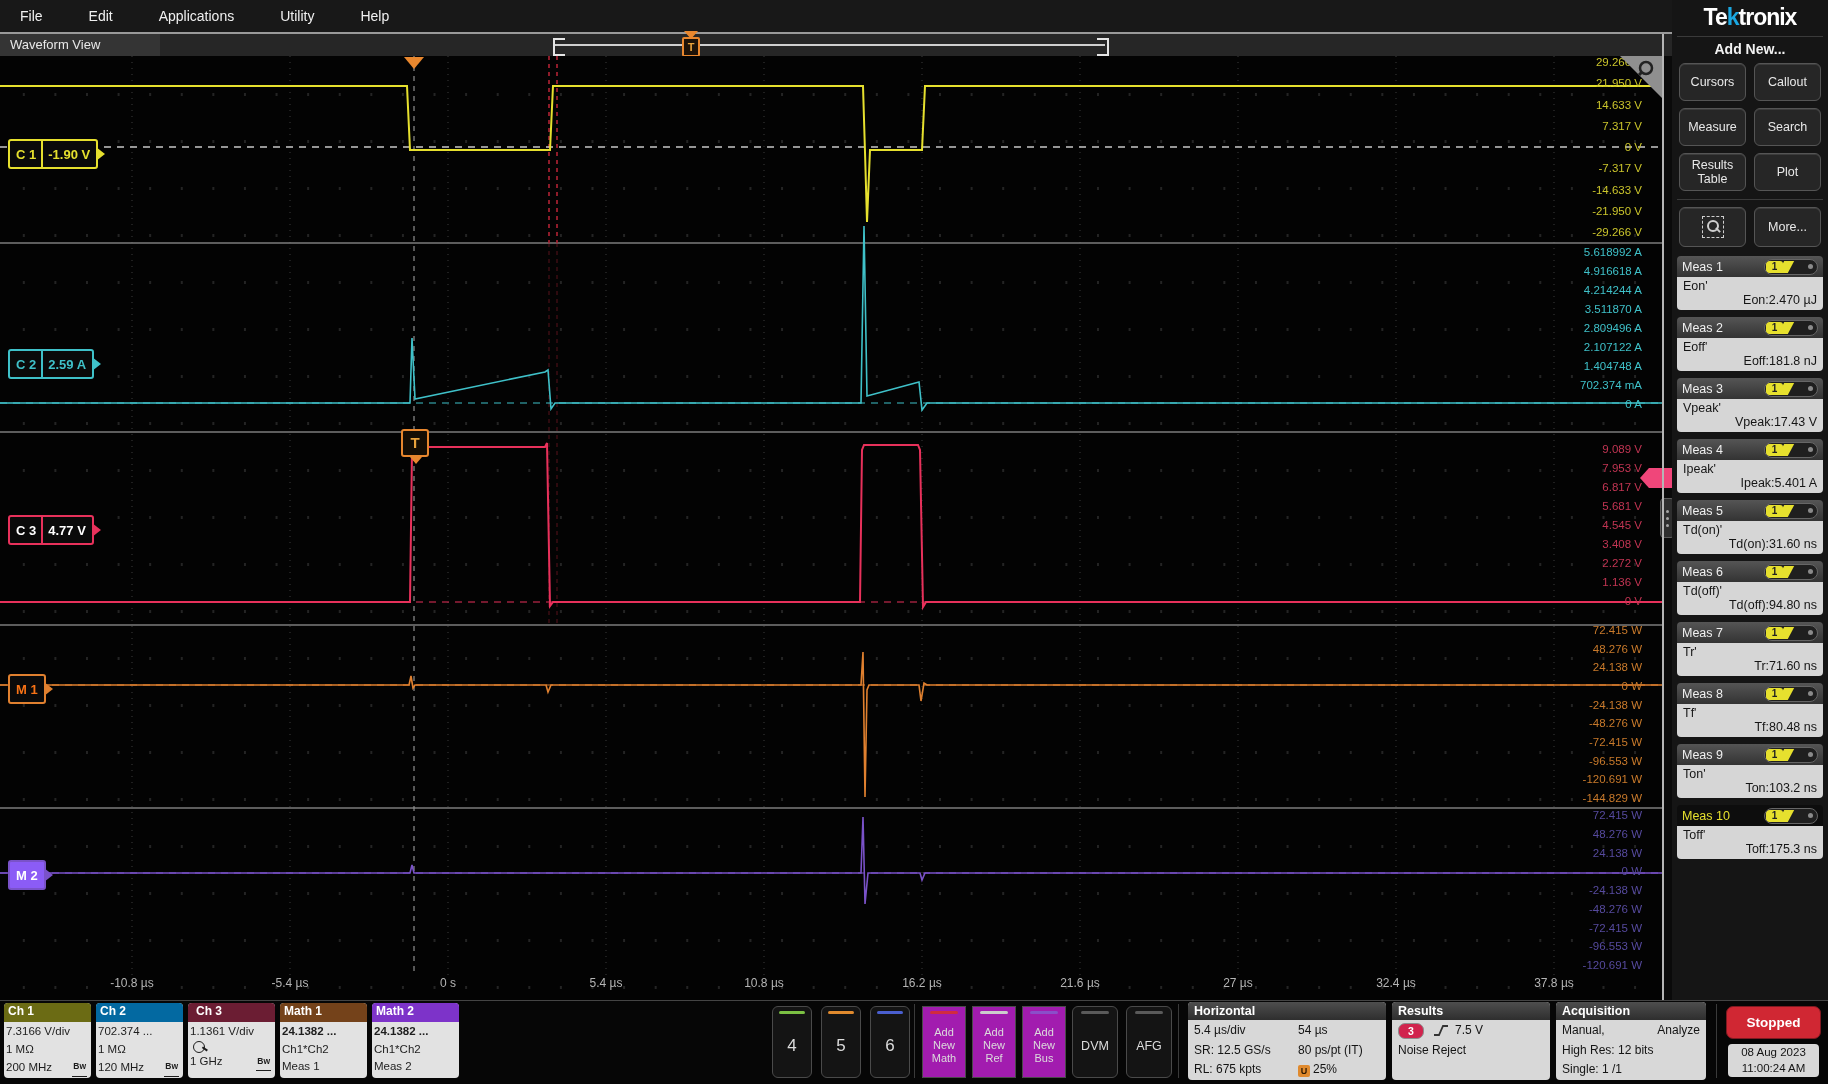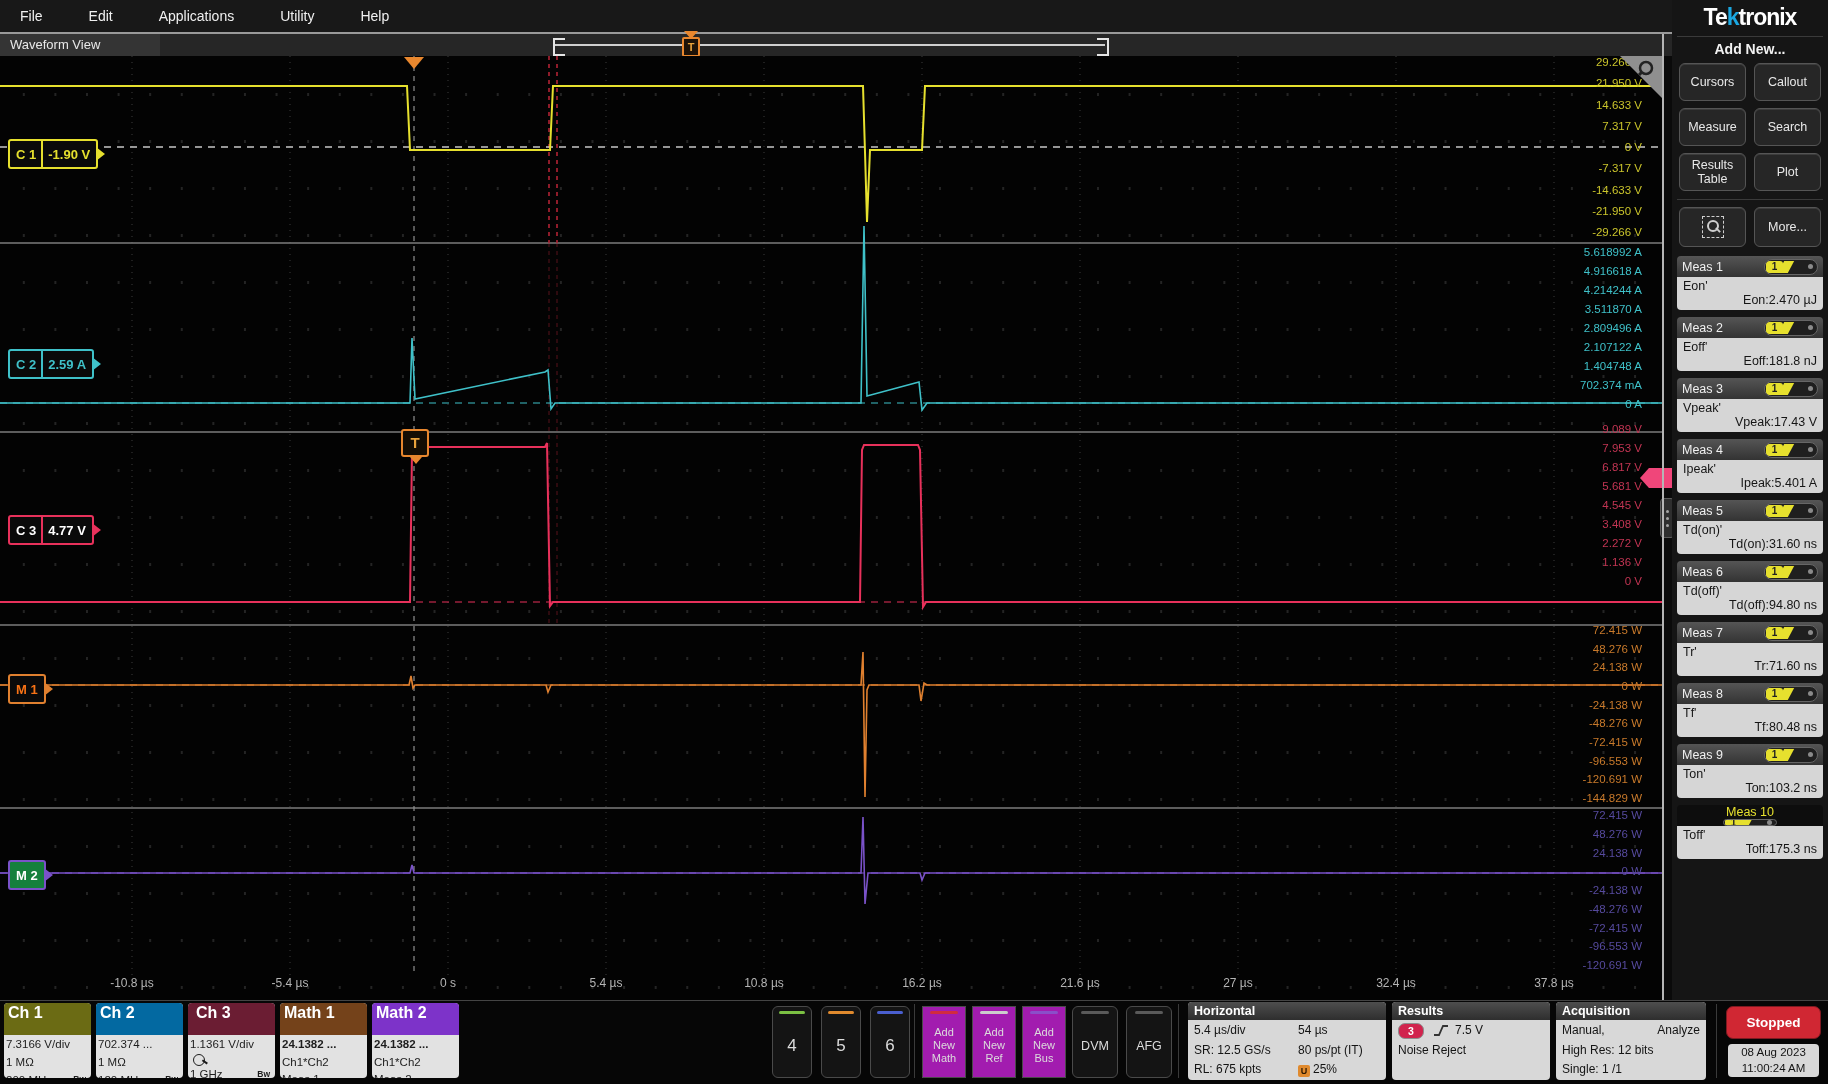--- a/index.html
+++ b/index.html
@@ -61,34 +61,34 @@
   .sbtn{background:#262626;border:1px solid #555;border-radius:6px;color:#e8e8e8;font-size:12.5px;min-height:32px;display:flex;align-items:center;justify-content:center;text-align:center;padding:2px;box-shadow:inset 0 1px 0 #3c3c3c;}
   #iconrow{display:grid;grid-template-columns:1fr 1fr;gap:7px 8px;padding:0 2px;margin-top:7px;}
   #zoombox-btn{min-height:34px;}
   .magicon{width:20px;height:20px;border:1.5px dashed #cfcfcf;position:relative;}
   .magicon::before{content:"";position:absolute;left:4px;top:3px;width:8px;height:8px;border:2px solid #cfcfcf;border-radius:50%;}
   .magicon::after{content:"";position:absolute;left:12px;top:12px;width:6px;height:2px;background:#cfcfcf;transform:rotate(45deg);}
 
   #measlist{margin-top:9px;display:flex;flex-direction:column;gap:7px;}
   .meas{border-radius:4px;overflow:hidden;}
   .meas-hd{height:21px;background:linear-gradient(#555,#333);display:flex;align-items:center;justify-content:space-between;padding:0 5px;}
-  .meas.selected .meas-hd{background:#0d0d0d;flex-direction:column;}
+  .meas.selected .meas-hd{background:#0d0d0d;}
   .meas.selected .meas-hd .mname{color:#e6e02e;}
   .mname{font-size:12.5px;color:#f0f0f0;}
   .srcpill{width:52px;height:14px;background:#1f1f1f;border:1px solid #666;border-radius:8px;display:flex;align-items:center;overflow:hidden;}
   .src1{width:17px;height:12px;margin-left:1px;background:#e6e02e;border-radius:3px;color:#222;font-size:10px;font-weight:bold;text-align:center;line-height:12px;}
   .srcflag{width:10px;height:12px;background:#e6e02e;transform:skewX(-28deg);margin-left:-2px;}
   .srcdot{width:5px;height:5px;border-radius:50%;background:#8a8a8a;margin-left:auto;margin-right:4px;}
   .meas-bd{background:#d6d6d6;color:#151515;font-size:12.5px;padding:2px 6px 3px;}
   .meas-bd .r2{display:flex;justify-content:flex-end;}
 
   
   #bottombar{left:0;top:1000px;width:1828px;height:84px;background:#060606;border-top:1px solid #444;}
   .chcard{top:1003px;width:87px;height:75px;border-radius:4px;overflow:hidden;background:#e2e2e2;}
-  .chcard .hd{height:32px;font-size:16px;font-weight:bold;color:#fff;padding:1px 4px 0;box-sizing:border-box;}
+  .chcard .hd{height:19px;font-size:12px;font-weight:bold;color:#fff;padding:1px 4px 0;box-sizing:border-box;}
   .chcard .bd{padding:1px 2px;color:#1d1d1d;font-size:11.5px;line-height:17.5px;}
   .chcard .bd .row{display:flex;align-items:center;gap:3px;white-space:nowrap;}
   .chcard .bd .row.bold{font-weight:bold;}
   .bw{font-size:8.5px;font-weight:bold;border-bottom:1px solid #1d1d1d;margin-left:auto;margin-right:2px;padding:0 1px;}
   .probe{width:10px;height:10px;border:1.5px solid #1d1d1d;border-radius:50%;position:relative;display:inline-block;}
   .probe::after{content:"";position:absolute;left:8px;top:6px;width:6px;height:1.5px;background:#1d1d1d;transform:rotate(35deg);}
 
   .numbtn{top:1006px;width:38px;height:70px;background:#141414;border:1px solid #4a4a4a;border-radius:6px;display:flex;flex-direction:column;align-items:center;}
   .numbtn .stripe{margin-top:4px;width:26px;height:3px;border-radius:2px;}
   .numbtn .numlabel{flex:1;display:flex;align-items:center;font-size:17px;color:#dcdcdc;}
@@ -198,21 +198,21 @@
   <div class="abs chbadge" style="left:8px;top:515px;border-color:#e8315b;color:#f0a7b8;">
     <span style="color:#fff;">C 3</span>
     <span class="sep" style="background:#e8315b;"></span>
     <span style="color:#fff;">4.77 V</span>
     <span class="tip" style="border-left-color:#e8315b;"></span>
   </div>
   <div class="abs chbadge" style="left:8px;top:674px;border-color:#e0802f;color:#f97316;">
     <span>M 1</span>
     <span class="tip" style="border-left-color:#e0802f;"></span>
   </div>
-  <div class="abs chbadge" style="left:8px;top:860px;border-color:#7a52c9;background:#15803d;color:#fff;text-align:center;">
+  <div class="abs chbadge" style="left:8px;top:860px;border-color:#7a52c9;background:#8b5cf6;color:#fff;text-align:center;">
     <span>M 2</span>
     <span class="tip" style="border-left-color:#7a52c9;"></span>
   </div>
 
   <div class="abs axstack ax-c1" style="top:55px;height:184px;">
 
   <span>29.266 V</span>
       <span>21.950 V</span>
       <span>14.633 V</span>
       <span>7.317 V</span>
@@ -227,21 +227,21 @@
   <span>5.618992 A</span>
       <span>4.916618 A</span>
       <span>4.214244 A</span>
       <span>3.511870 A</span>
       <span>2.809496 A</span>
       <span>2.107122 A</span>
       <span>1.404748 A</span>
       <span>702.374 mA</span>
       <span>0 A</span>
     </div>
-  <div class="abs axstack ax-c3" style="top:422px;height:166px;">
+  <div class="abs axstack ax-c3" style="top:442px;height:166px;">
 
   <span>9.089 V</span>
       <span>7.953 V</span>
       <span>6.817 V</span>
       <span>5.681 V</span>
       <span>4.545 V</span>
       <span>3.408 V</span>
       <span>2.272 V</span>
       <span>1.136 V</span>
       <span>0 V</span>

